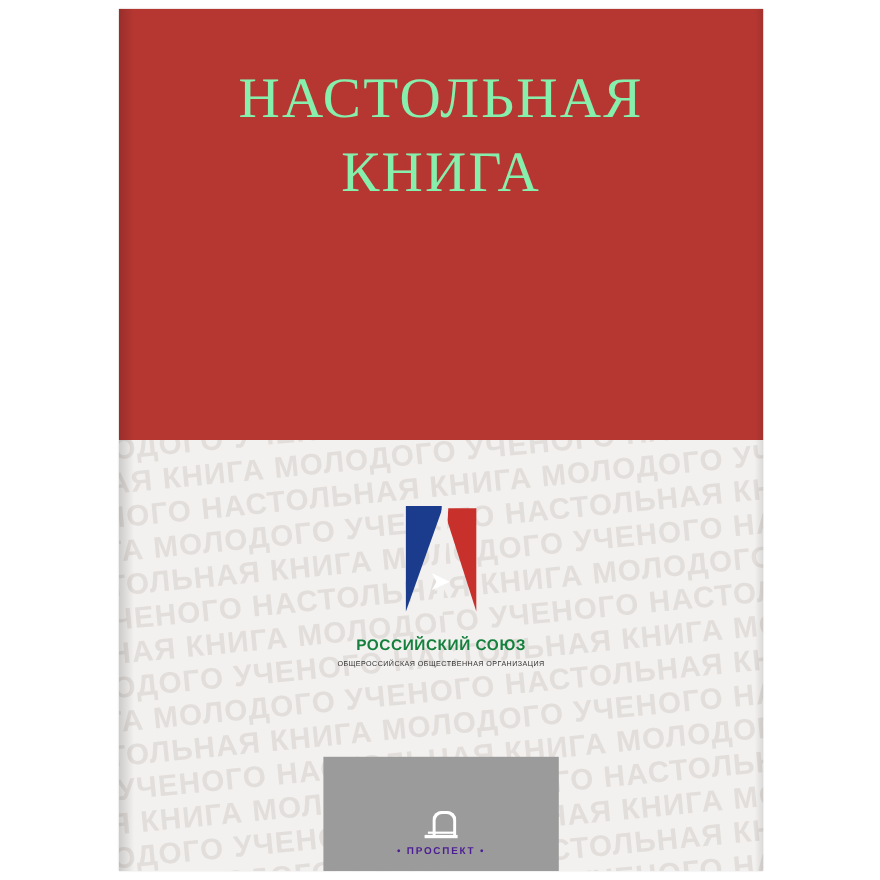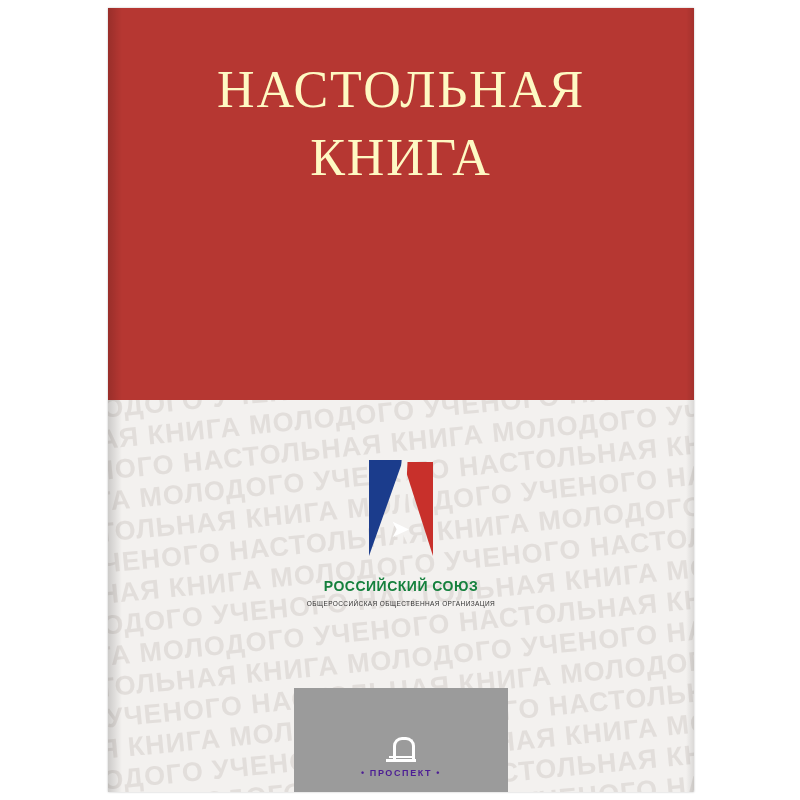--- a/index.html
+++ b/index.html
@@ -59,21 +59,21 @@
     width: 586px;
     height: 392px;
     background: #b63732;
   }
   #title-block {
     position: absolute;
     left: 0;
     right: 0;
     top: 48px;
     text-align: center;
-    color: #fef9c3;
+    color: #86efac;
     font-family: "Liberation Serif", serif;
     letter-spacing: 2px;
   }
   .title-line {
     display: block;
     font-size: 52px;
     line-height: 68px;
     font-weight: normal;
     text-transform: uppercase;
     white-space: nowrap;

